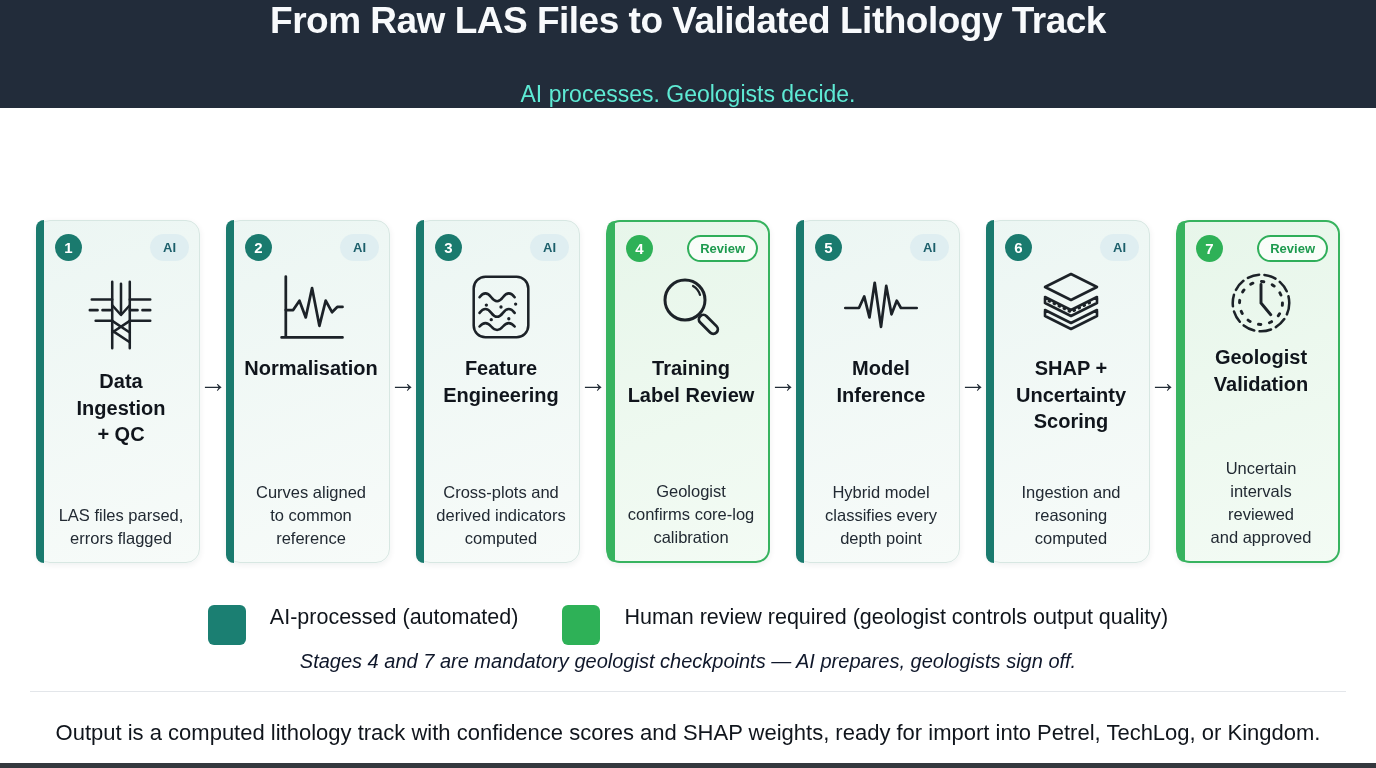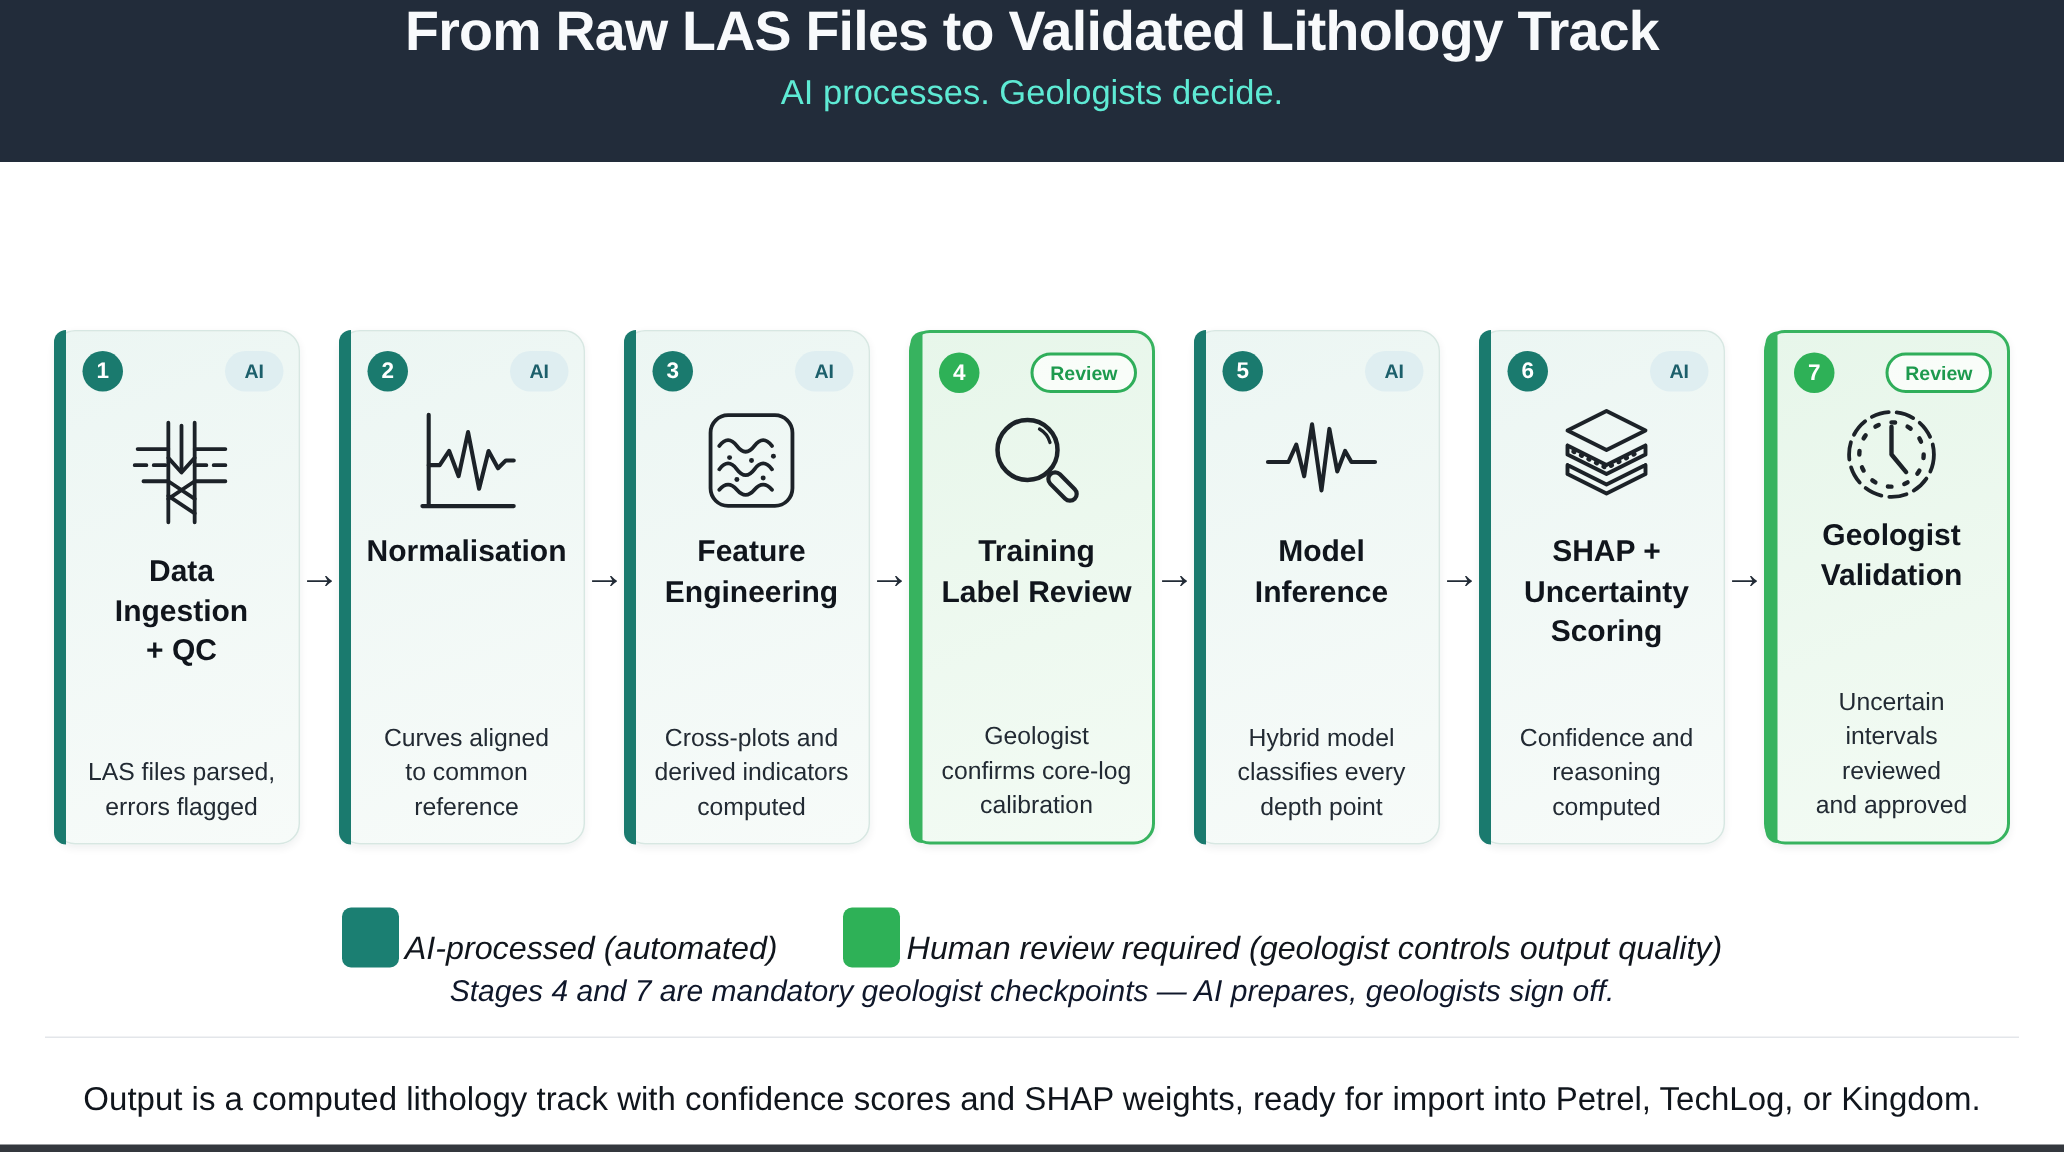--- a/index.html
+++ b/index.html
@@ -1,21 +1,21 @@
 <!DOCTYPE html>
 <html><head>
 <meta charset="utf-8">
 <style>
   * { margin:0; padding:0; box-sizing:border-box; }
   html,body { width:1376px; height:768px; overflow:hidden; background:#ffffff;
     font-family:"Liberation Sans", sans-serif; }
 
   
   .header { width:100%; height:108px; background:#222c3a; display:flex;
-    flex-direction:column; align-items:center; justify-content:flex-start; }
+    flex-direction:column; align-items:center; justify-content:space-between; }
   .header h1 { color:#f8fafc; font-size:37px; font-weight:700; letter-spacing:-0.5px; }
   .header .sub { color:#5eead4; font-size:23px; margin-top:6px; }
 
   
   .flow-row { display:flex; justify-content:center; align-items:stretch;
     margin-top:112px; padding:0 36px; }
   .card { position:relative; width:164px; height:343px; border-radius:14px;
     padding:13px 6px 12px 12px; display:flex; flex-direction:column; align-items:center;
     box-shadow:0 2px 6px rgba(20,40,40,0.07); }
   .card.ai { background:linear-gradient(160deg,#ecf6f3,#f7fbf9); border:1.5px solid #d7e7e2; }
@@ -42,21 +42,21 @@
   .stage-title { height:99px; width:100%; text-align:center; font-size:20px; font-weight:700;
     color:#10151c; line-height:1.33; white-space:pre-line; }
   .stage-desc { width:100%; text-align:center; font-size:16.5px; color:#222a33;
     line-height:1.4; white-space:pre-line;margin-top:45px; }
 
   .arrow { width:26px; display:flex; align-items:center; justify-content:center;
     font-size:28px; font-weight:600; color:#222b36; transform:translateY(-9px); }
 
   
   .legend { margin-top:42px; display:flex; justify-content:center; align-items:center; gap:44px; }
-  .legend-item { display:flex; align-items:flex-end; gap:4px;font-style:italic; }
+  .legend-item { display:flex; align-items:flex-start; gap:24px; }
   .swatch { width:38px; height:40px; border-radius:6px; display:inline-block; }
   .swatch.teal-sw { background:#1b7f72; }
   .swatch.green-sw { background:#2eb157; }
   .legend-item span.lbl { font-size:21.5px; color:#10151c; }
 
   .note { margin-top:5px; text-align:center; font-style:italic; font-size:20px;
     color:#0f172a; }
   .divider { margin:18px auto 0; width:1316px; border-top:1px solid #e3e6ea; }
   .footer-text { margin-top:28px; text-align:center; font-size:22px; color:#10151c; }
   .bottom-strip { position:absolute; left:0; bottom:0; width:100%; height:5px;
@@ -191,21 +191,21 @@
       <svg width="86" height="80" viewBox="0 0 80 80">
         <polygon points="40,6 66,19 40,32 14,19"></polygon>
         <path d="M14 29 L40 42 L66 29 M14 35 L40 48 L66 35 M14 29 V35 M66 29 V35"></path>
         <path d="M18 33 L40 44 L62 33" stroke-dasharray="0.6 5" stroke-width="3"></path>
         <path d="M14 42 L40 55 L66 42 M14 48 L40 61 L66 48 M14 42 V48 M66 42 V48"></path>
       </svg>
     </div>
     <div class="stage-title">SHAP +
 Uncertainty
 Scoring</div>
-    <div class="stage-desc">Confidence and
+    <div class="stage-desc">Ingestion and
 reasoning
 computed</div>
   </div>
 
   <div class="arrow">→</div>
 
   <div class="card review">
     <div class="card-top">
       <div class="num green">7</div>
       <div class="pill review-pill">Review</div>

